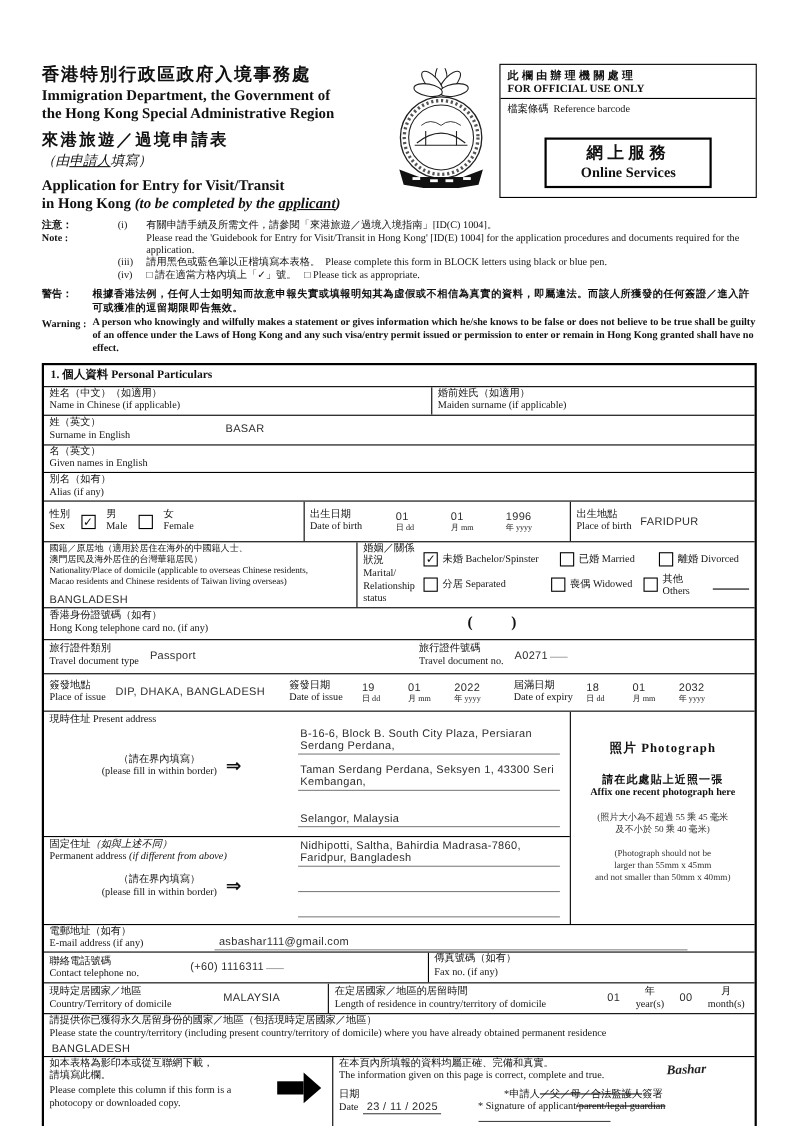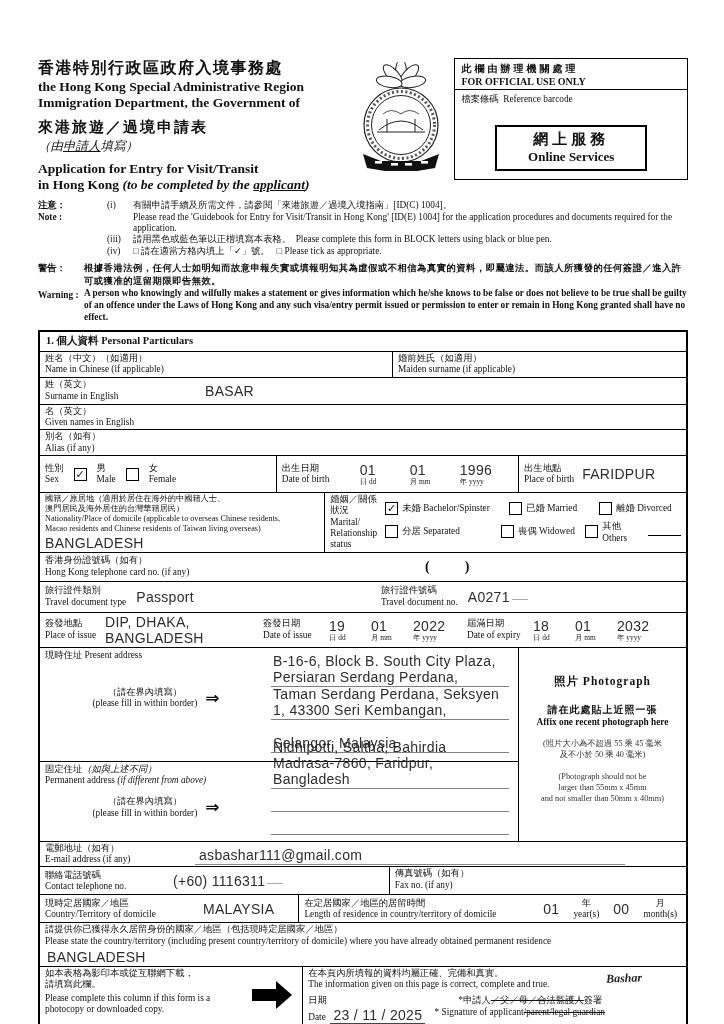--- a/index.html
+++ b/index.html
@@ -40,21 +40,21 @@
   
   .tbl { border:2px solid #000; margin-top:7px; font-size:9.3px; }
   .r { display:flex; border-bottom:1px solid #000; position:relative; overflow:hidden; }
   .r:last-child { border-bottom:none; }
   .c { padding:1px 5px; position:relative; overflow:hidden; }
   .bl { border-left:1px solid #000; }
   .sec { font-weight:bold; font-size:10.5px; padding:2px 6px 3px; }
   .lz { line-height:1.22; display:block; }
   .le { line-height:1.22; display:block; }
   .inl { display:inline; }
-  .val { font-family:"Liberation Sans", sans-serif; font-size:14px; color:#2d2d2d; letter-spacing:0.3px; }
+  .val { font-family:"Liberation Sans", sans-serif; font-size:10px; color:#2d2d2d; letter-spacing:0.3px; }
   .cb { display:inline-block; width:13px; height:13px; border:1.3px solid #000; text-align:center;
         line-height:11px; font-size:11px; font-weight:bold; vertical-align:middle;
         font-family:"DejaVu Sans", sans-serif; flex:none; }
   .du { display:inline-block; vertical-align:top; }
   .du .sub { display:block; font-size:7.4px; color:#222; line-height:1.1; }
   .du .val { display:block; }
   .stack { display:inline-block; vertical-align:middle; line-height:1.1; }
   .opt { display:flex; align-items:center; gap:4px; }
   .fillnote { font-size:9.3px; text-align:center; }
   .oarr { font-size:17px; font-weight:bold; line-height:1; font-family:"DejaVu Sans",sans-serif; }
@@ -78,22 +78,22 @@
   .fr { position:relative; }
 </style>
 </head>
 <body>
 
 <div class="page">
 
   <div class="header">
     <div class="h-left">
       <div class="t-zh">香港特別行政區政府入境事務處</div>
+      <div class="t-en">Immigration Department, the Government of</div>
       <div class="t-en">the Hong Kong Special Administrative Region</div>
-      <div class="t-en">Immigration Department, the Government of</div>
       <div class="f-zh">來港旅遊／過境申請表</div>
       <div class="f-note"><span>（由</span><span class="u">申請人</span><span>填寫）</span></div>
       <div class="app-t">Application for Entry for Visit/Transit</div>
       <div class="app-t" style="margin-top:0;"><span>in Hong Kong </span><span class="it">(to be completed by the </span><span class="it u" style="font-weight:bold;">applicant</span><span class="it">)</span></div>
     </div>
     <div class="emblem-wrap">
       <svg width="100" height="118" viewBox="0 0 100 118">
         <g stroke="#222" fill="#fff" stroke-width="1">
           <ellipse cx="50" cy="10" rx="5.5" ry="13" transform="rotate(0 50 22)"></ellipse>
           <ellipse cx="50" cy="10" rx="5.5" ry="13" transform="rotate(42 50 22)"></ellipse>

